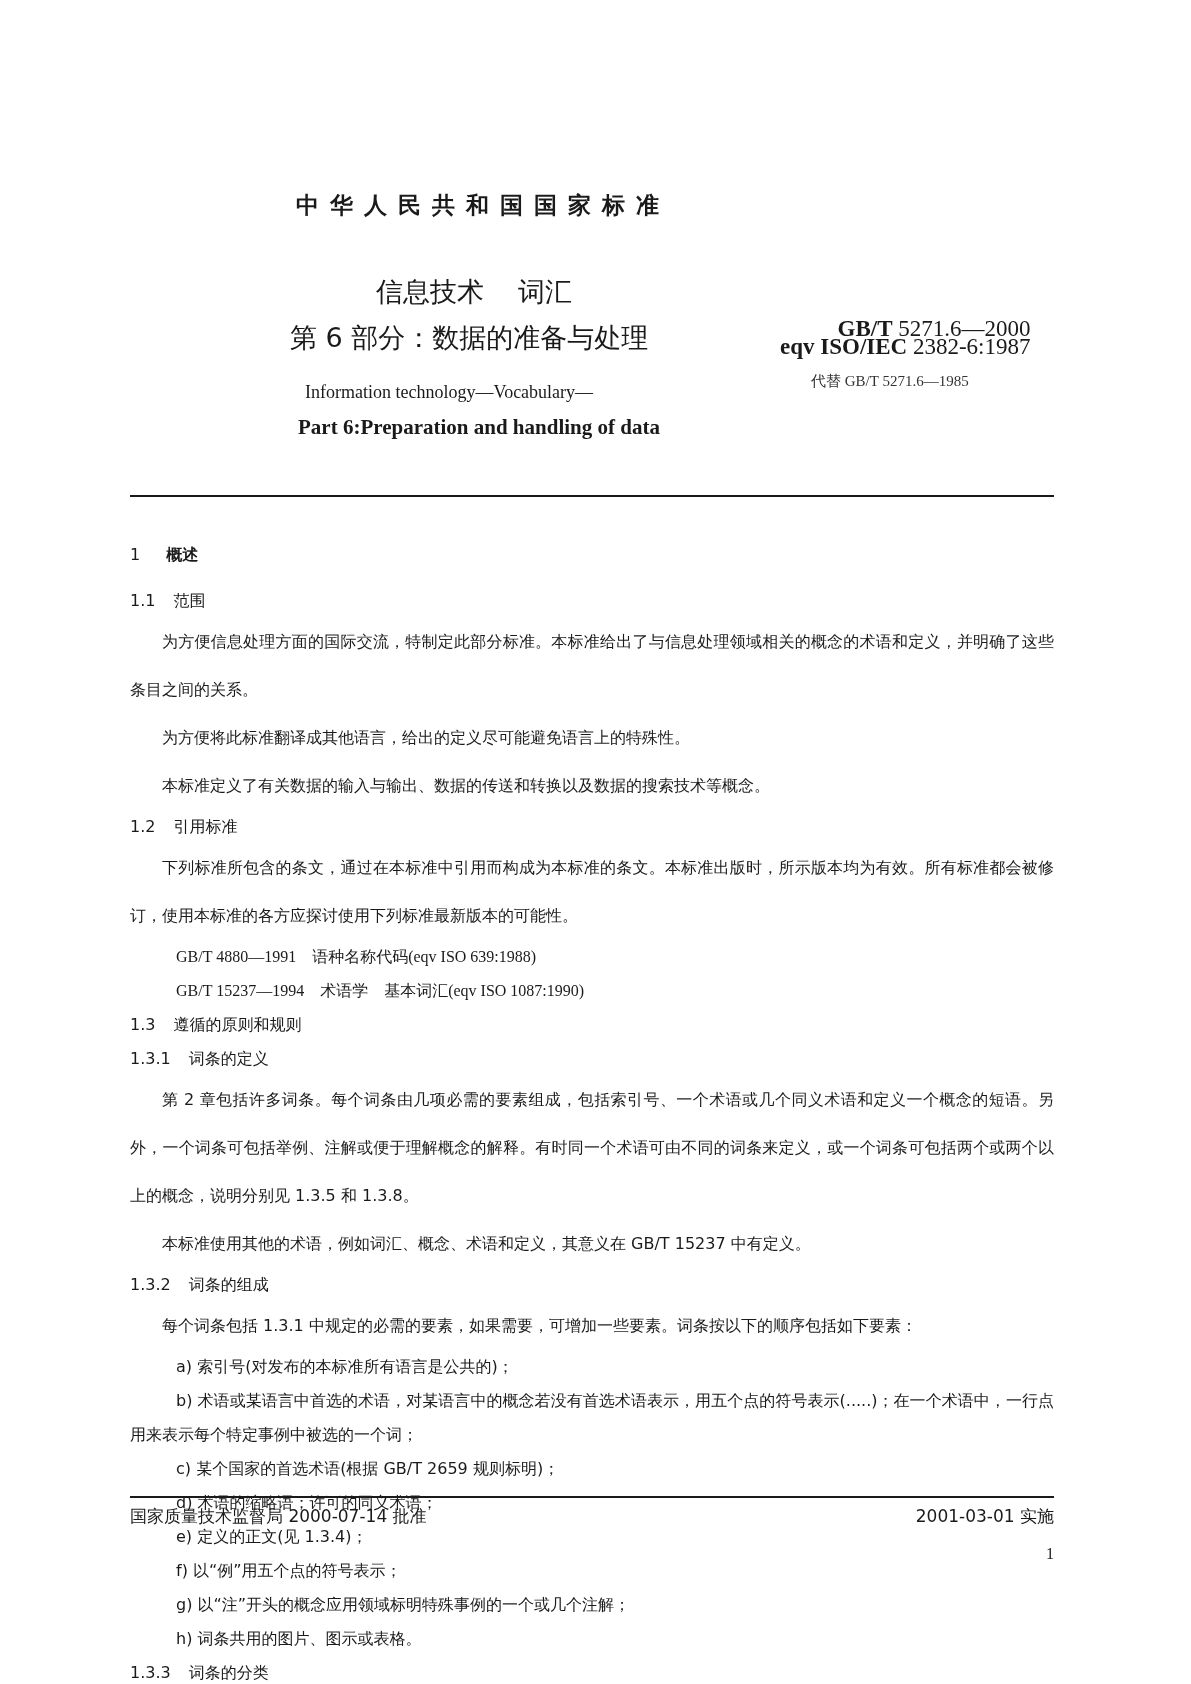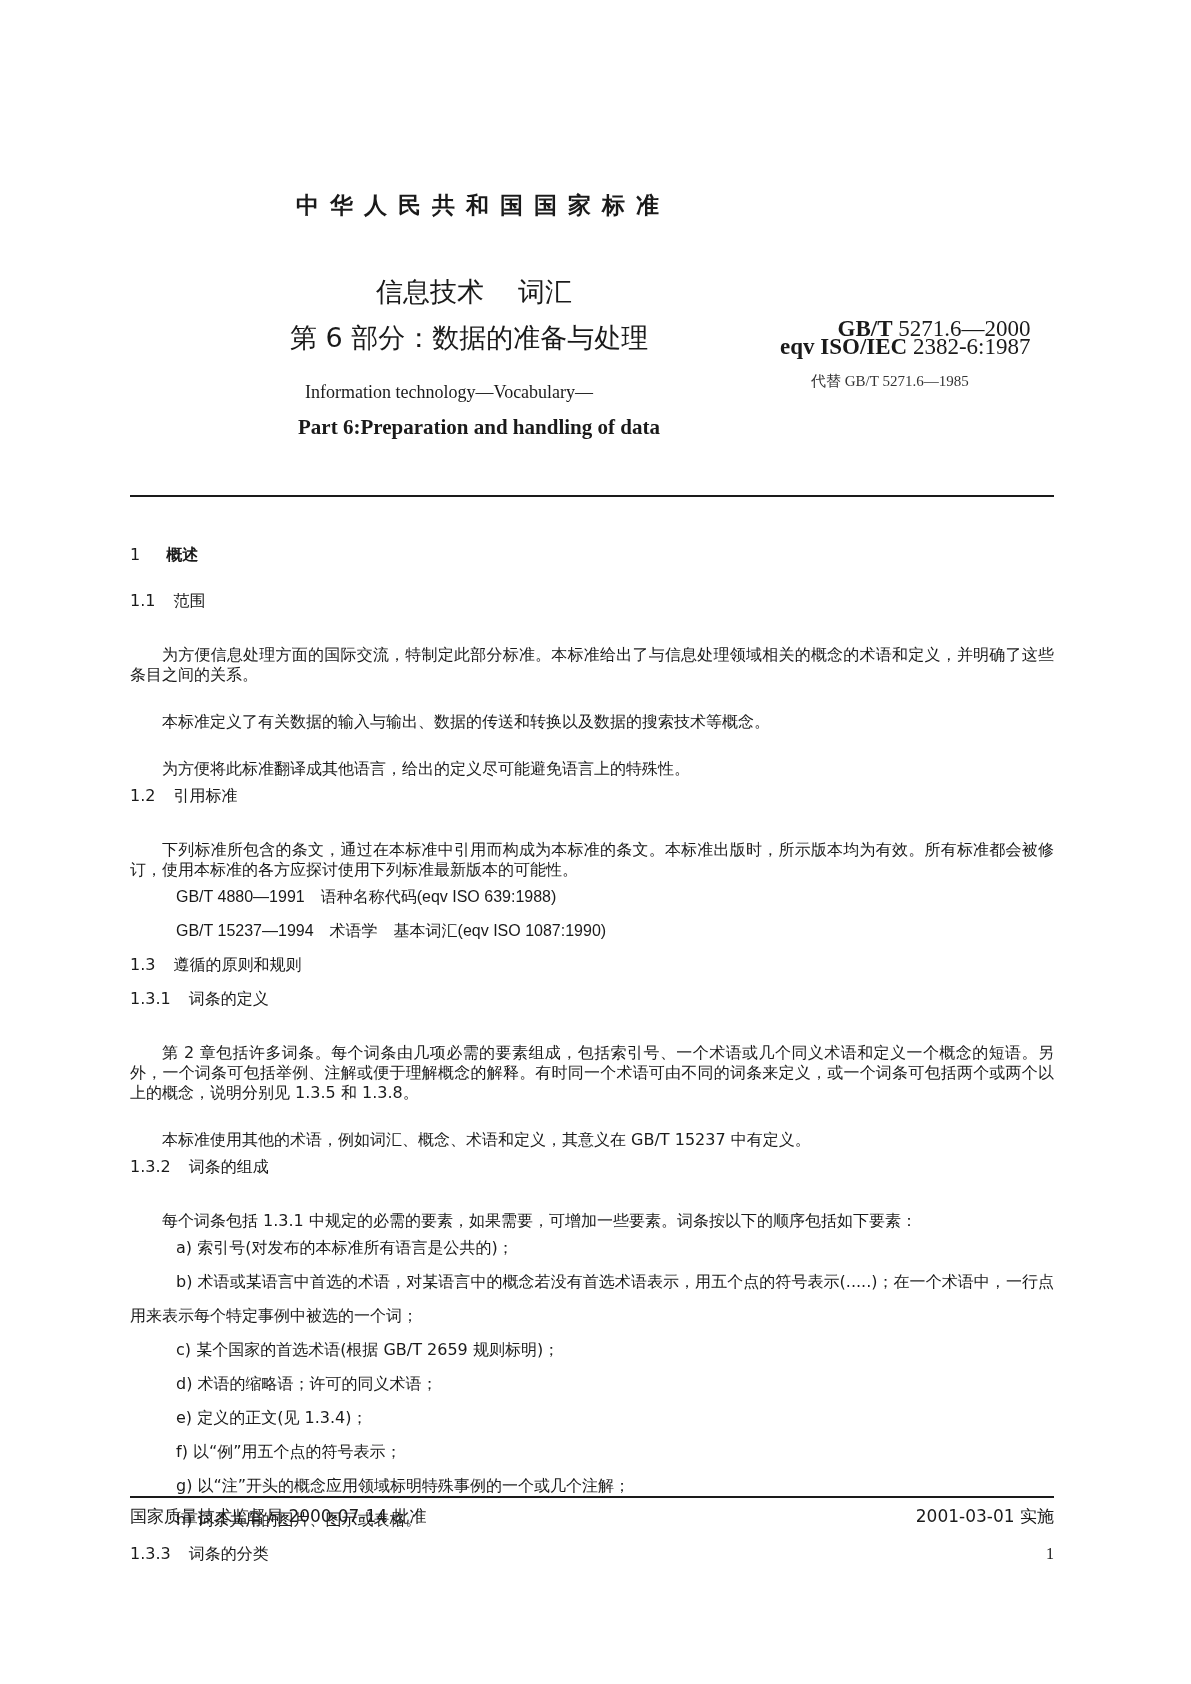--- a/index.html
+++ b/index.html
@@ -13,22 +13,22 @@
   .std-no { left: 780px; top: 320px; font-family: "Liberation Serif", serif; font-size: 23px; line-height: 18px; text-align: right; }
   .std-no b { font-weight: bold; }
   .eng1 { left: 305px; top: 382px; font-family: "Liberation Serif", serif; font-size: 18px; font-weight: normal; }
   .eng2 { left: 298px; top: 415px; font-family: "Liberation Serif", serif; font-size: 21px; font-weight: bold; }
   .replace { left: 787px; top: 372px; font-family: "Liberation Serif", serif; font-size: 15px; color: #333; margin-left: 24px; }
   .rule { position: absolute; left: 130px; width: 924px; height: 2px; background: #1a1a1a; }
   .content { position: absolute; left: 130px; top: 538px; width: 924px; font-family: "DejaVu Sans", sans-serif; font-size: 16px; }
   .h1 { height: 34px; line-height: 34px; margin-bottom: 12px; }
   .h { height: 34px; line-height: 34px; }
   .h .num { display: inline-block; margin-right: 18px; }
-  .p { line-height: 20px; text-indent: 32px; text-align: justify; margin-top: 27px; }
-  .ref { line-height: 34px; padding-left: 46px; font-family: Liberation Sans, sans-serif; }
+  .p { line-height: 48px; text-indent: 32px; text-align: justify; }
+  .ref { line-height: 34px; padding-left: 46px; font-family: Liberation Serif, serif; }
   .item { line-height: 34px; padding-left: 46px; }
   .item2 { line-height: 34px; text-indent: 46px; text-align: justify; }
   .footer-left { left: 130px; top: 1505px; font-family: "DejaVu Sans", sans-serif; font-size: 17px; }
   .footer-right { right: 137px; top: 1505px; font-family: "DejaVu Sans", sans-serif; font-size: 17px; }
   .page-num { right: 137px; top: 1545px; font-family: "Liberation Serif", serif; font-size: 16px; }
 </style>
 </head>
 <body>
 
 <div class="abs national">中华人民共和国国家标准</div>
@@ -47,22 +47,22 @@
 <div class="abs eng2">Part 6:Preparation and handling of data</div>
 <div class="abs replace">代替 GB/T 5271.6—1985</div>
 
 <div class="rule" style="top:495px;"></div>
 
 <div class="content">
   <div class="h1"><span class="num" style="margin-right:26px">1</span><span style="font-weight:bold">概述</span></div>
 
   <div class="h"><span class="num">1.1</span><span>范围</span></div>
   <div class="p">为方便信息处理方面的国际交流，特制定此部分标准。本标准给出了与信息处理领域相关的概念的术语和定义，并明确了这些条目之间的关系。</div>
+  <div class="p">为方便将此标准翻译成其他语言，给出的定义尽可能避免语言上的特殊性。</div>
   <div class="p">本标准定义了有关数据的输入与输出、数据的传送和转换以及数据的搜索技术等概念。</div>
-  <div class="p">为方便将此标准翻译成其他语言，给出的定义尽可能避免语言上的特殊性。</div>
 
   <div class="h"><span class="num">1.2</span><span>引用标准</span></div>
   <div class="p">下列标准所包含的条文，通过在本标准中引用而构成为本标准的条文。本标准出版时，所示版本均为有效。所有标准都会被修订，使用本标准的各方应探讨使用下列标准最新版本的可能性。</div>
   <div class="ref">GB/T 4880—1991　语种名称代码(eqv ISO 639:1988)</div>
   <div class="ref">GB/T 15237—1994　术语学　基本词汇(eqv ISO 1087:1990)</div>
 
   <div class="h"><span class="num">1.3</span><span>遵循的原则和规则</span></div>
   <div class="h"><span class="num">1.3.1</span><span>词条的定义</span></div>
   <div class="p">第 2 章包括许多词条。每个词条由几项必需的要素组成，包括索引号、一个术语或几个同义术语和定义一个概念的短语。另外，一个词条可包括举例、注解或便于理解概念的解释。有时同一个术语可由不同的词条来定义，或一个词条可包括两个或两个以上的概念，说明分别见 1.3.5 和 1.3.8。</div>
   <div class="p">本标准使用其他的术语，例如词汇、概念、术语和定义，其意义在 GB/T 15237 中有定义。</div>

